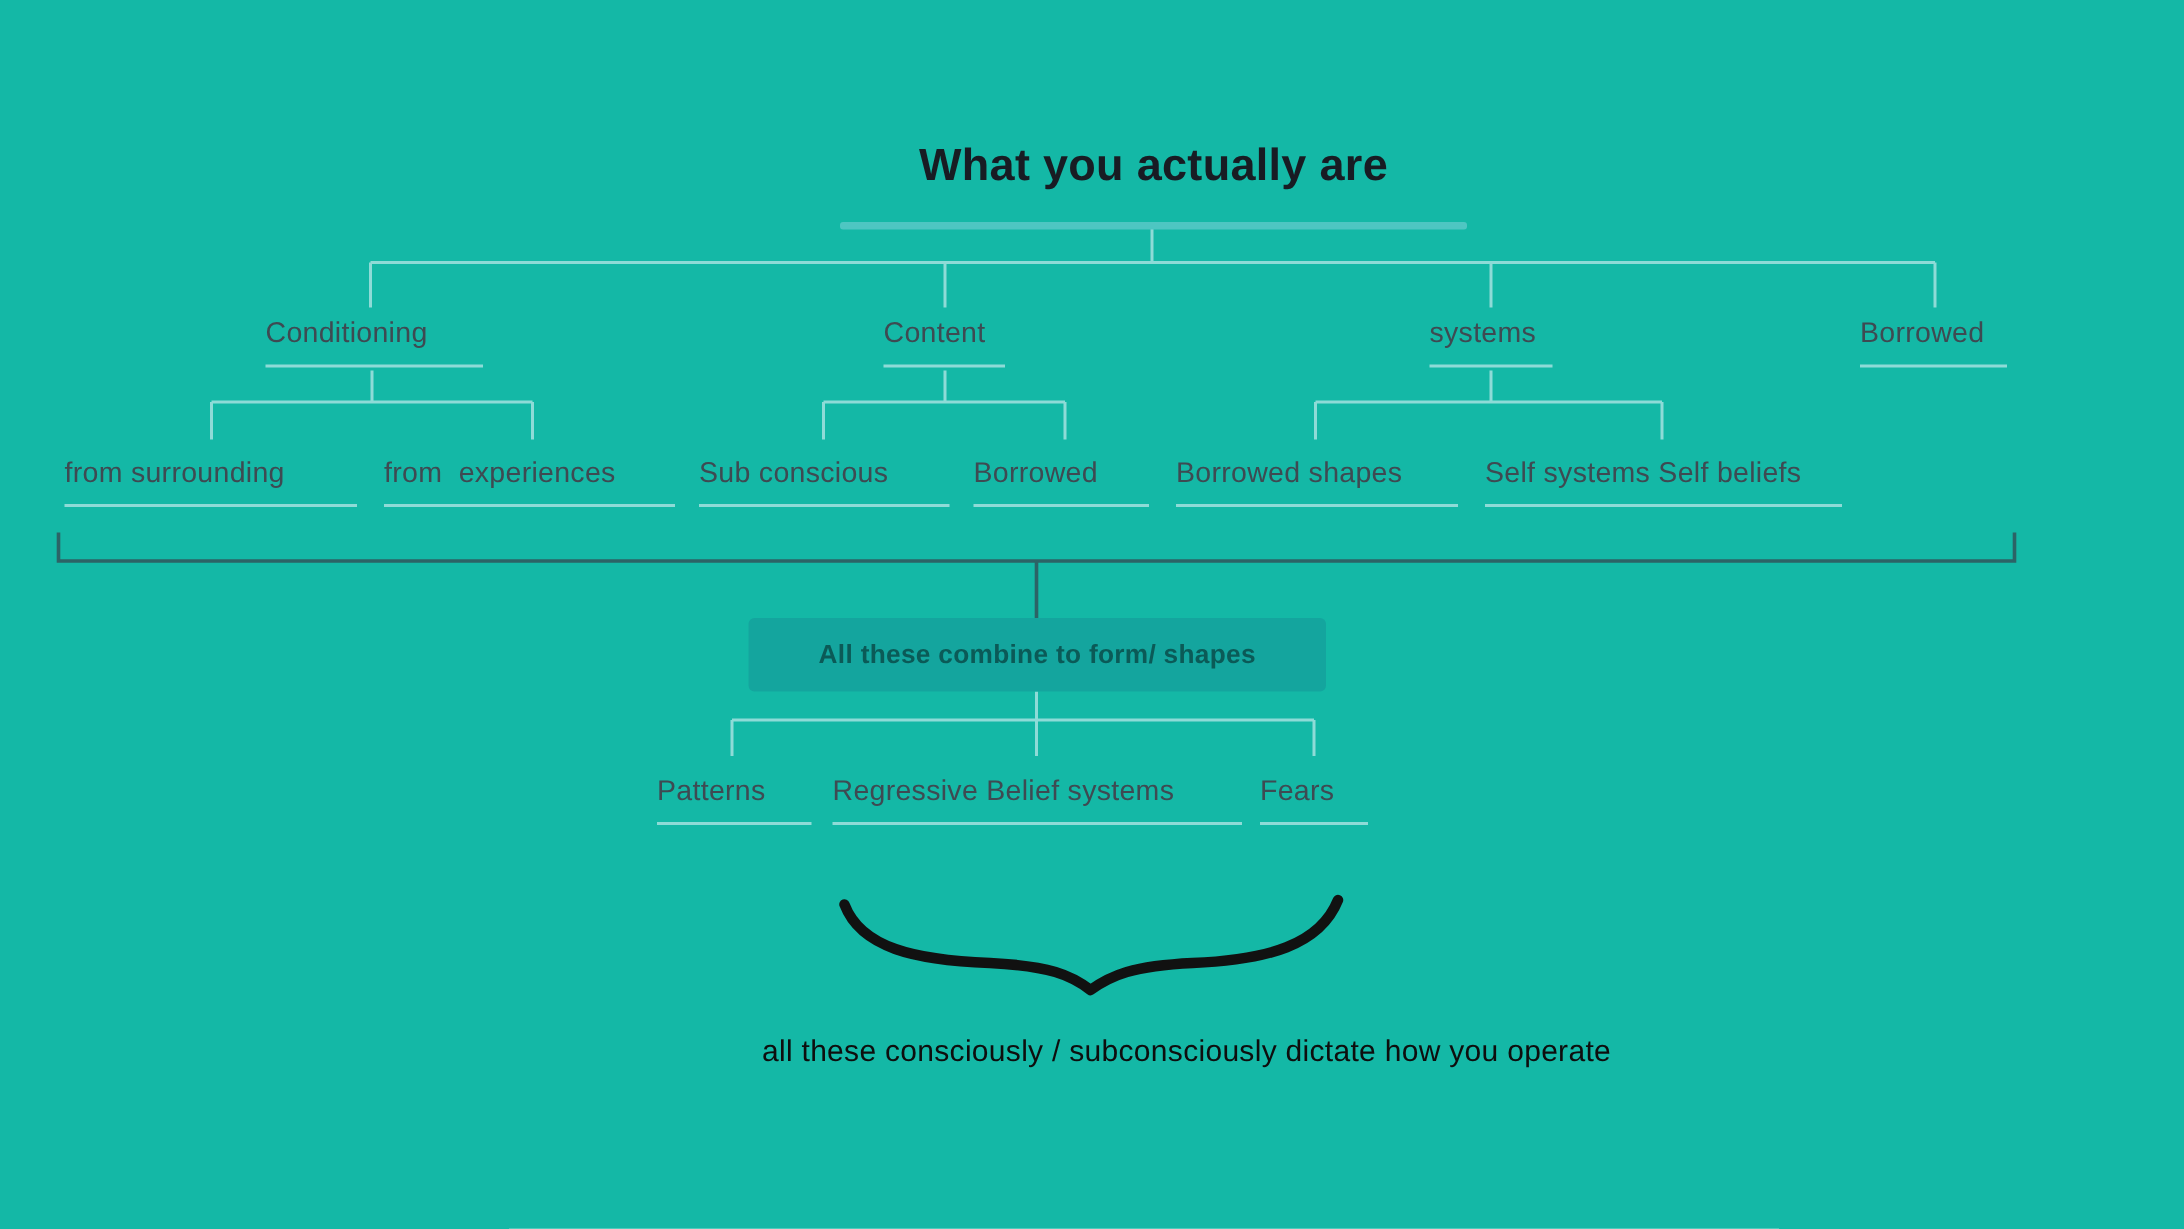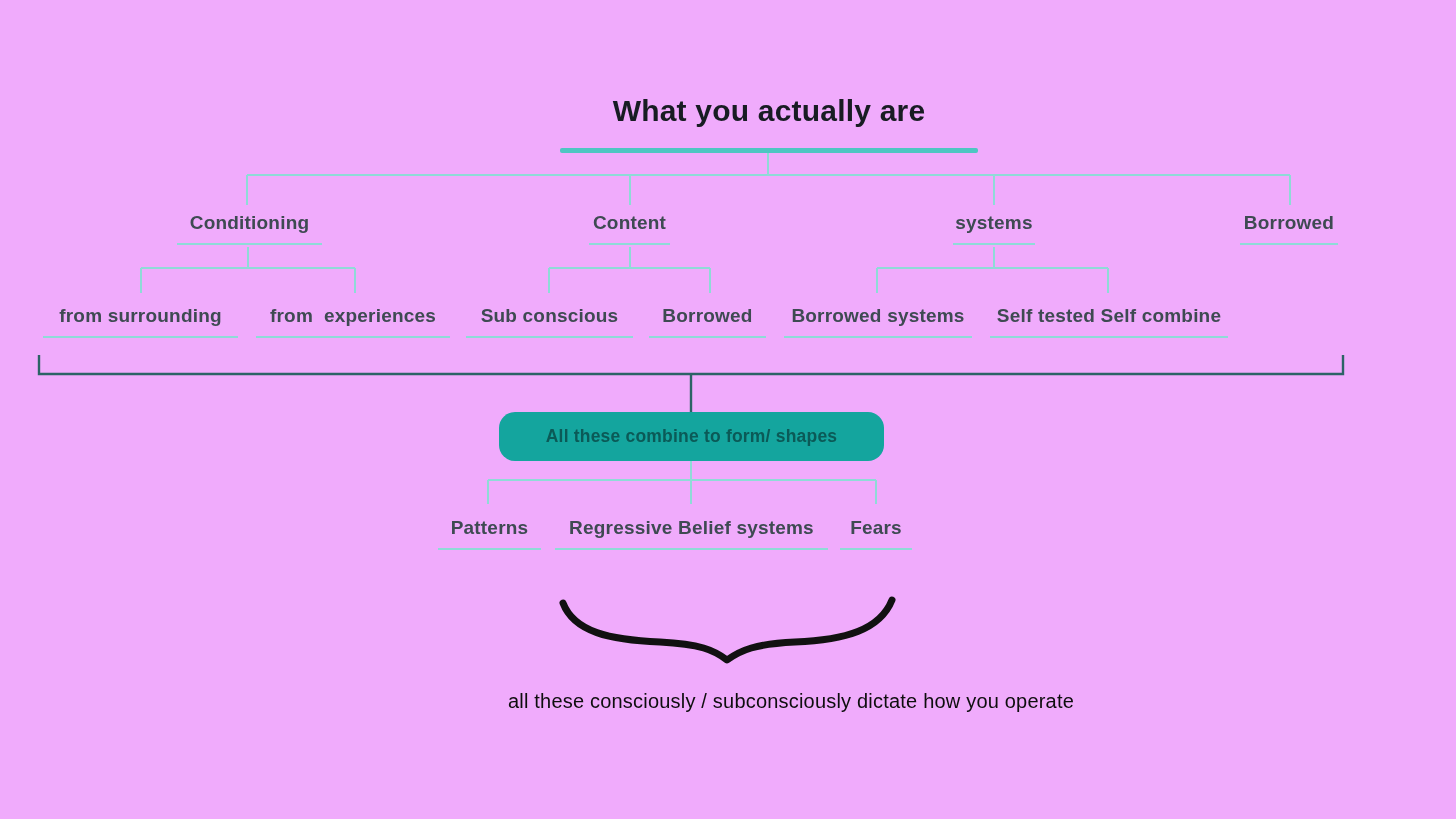--- a/index.html
+++ b/index.html
@@ -11,45 +11,45 @@
     --label-text:#3e4a52;
     --title-text:#181c23;
     --caption-text:#0e0e0e;
     --brace:#111111;
   }
   html,body{margin:0;padding:0;}
   body{background:#ffffff;font-family:"Liberation Sans", sans-serif;}
   .canvas{
     position:relative;
     width:1456px;height:819px;
-    background:#f0abfc;
+    background:#14b8a6;
     overflow:hidden;
   }
   .lines{position:absolute;left:0;top:0;width:1456px;height:819px;}
   .lt{stroke:var(--line-light);stroke-width:2;fill:none;}
   .dk{stroke:var(--line-dark);stroke-width:2.4;fill:none;}
   .brace-path{stroke:var(--brace);stroke-width:7;fill:none;stroke-linecap:round;stroke-linejoin:round;}
   .title{
     position:absolute;left:560px;top:92px;width:418px;
     text-align:center;font-size:30px;font-weight:bold;
     color:var(--title-text);line-height:38px;letter-spacing:.2px;
   }
   .title-rule{
     position:absolute;left:560px;top:148px;width:418px;height:5px;
     background:var(--line-thick);border-radius:2px;
   }
-  .node{position:absolute;text-align:center;font-weight:bold;}
+  .node{position:absolute;}
   .node-label{
     font-size:19px;line-height:26px;color:var(--label-text);
     white-space:pre;letter-spacing:.2px;
   }
   .underline{height:2px;background:var(--line-light);margin-top:7px;}
   .combine-box{
     position:absolute;left:499px;top:412px;width:385px;height:49px;
-    background:var(--box-bg);border-radius:16px;
+    background:var(--box-bg);border-radius:4px;
     display:flex;align-items:center;justify-content:center;
   }
   .combine-box .box-label{
     font-size:17.5px;font-weight:bold;color:var(--box-text);letter-spacing:.2px;
   }
   .caption{
     position:absolute;left:373px;top:687px;width:836px;
     text-align:center;font-size:20px;line-height:28px;
     color:var(--caption-text);letter-spacing:.2px;
   }
@@ -110,25 +110,25 @@
   </div>
   <div class="node" style="left:466px;top:303px;width:167px">
     <div class="node-label">Sub conscious</div>
     <div class="underline"></div>
   </div>
   <div class="node" style="left:649px;top:303px;width:117px">
     <div class="node-label">Borrowed</div>
     <div class="underline"></div>
   </div>
   <div class="node" style="left:784px;top:303px;width:188px">
-    <div class="node-label">Borrowed systems</div>
+    <div class="node-label">Borrowed shapes</div>
     <div class="underline"></div>
   </div>
   <div class="node" style="left:990px;top:303px;width:238px">
-    <div class="node-label">Self tested Self combine</div>
+    <div class="node-label">Self systems Self beliefs</div>
     <div class="underline"></div>
   </div>
 
   <div class="combine-box">
     <div class="box-label">All these combine to form/ shapes</div>
   </div>
 
   <div class="node" style="left:438px;top:515px;width:103px">
     <div class="node-label">Patterns</div>
     <div class="underline"></div>

